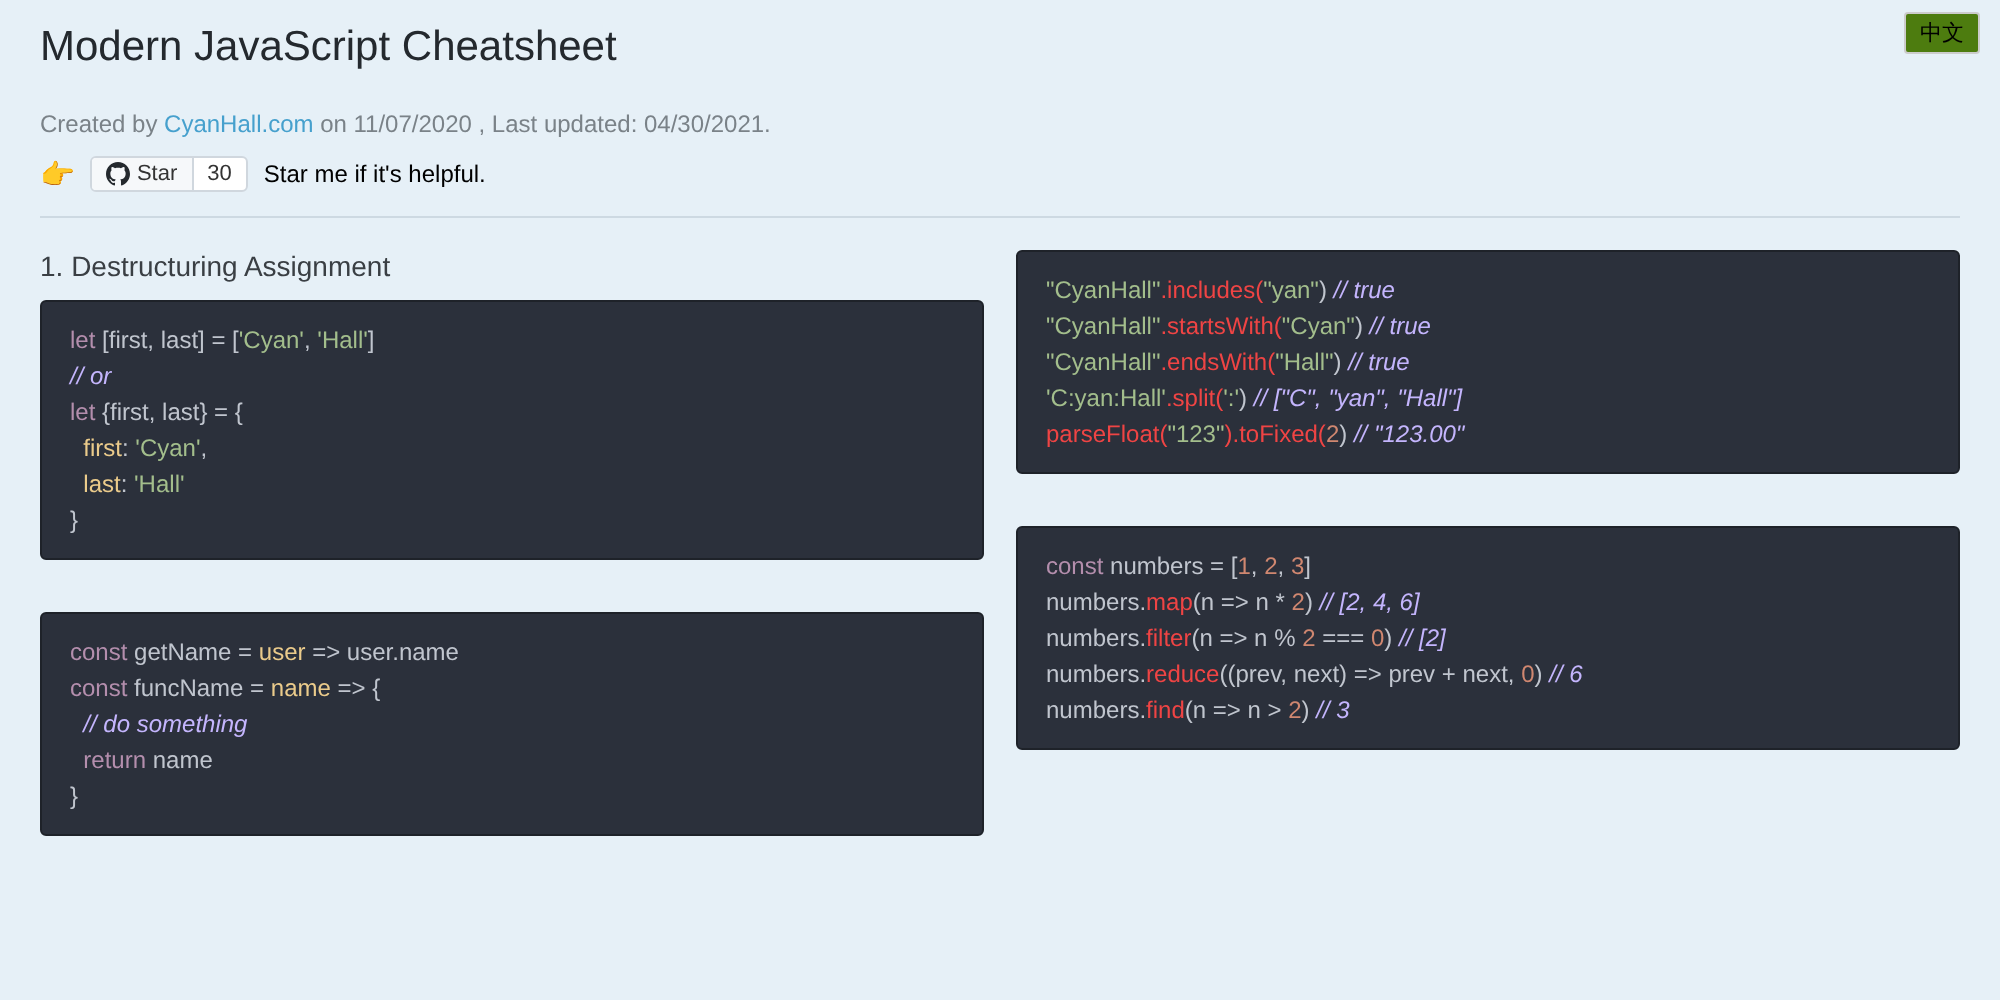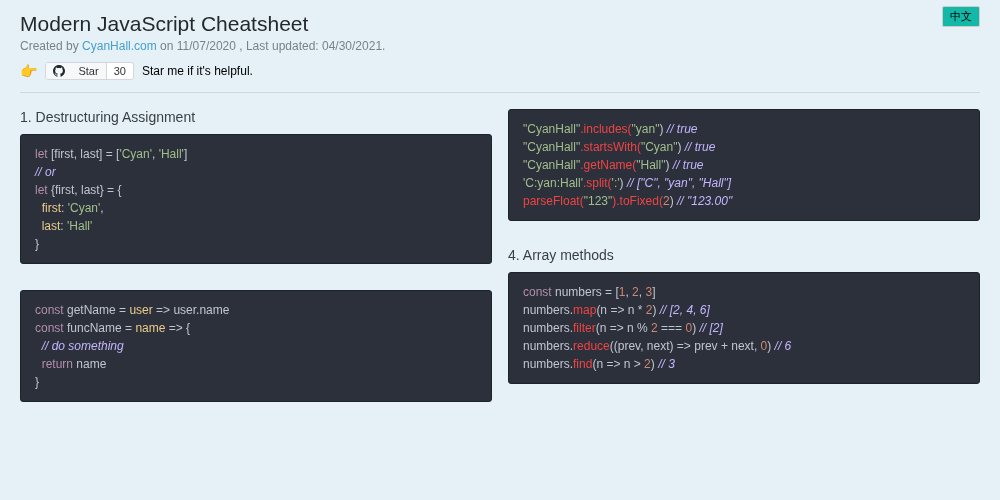--- a/index.html
+++ b/index.html
@@ -1,24 +1,24 @@
 <!DOCTYPE html>
 <html><head>
 <meta charset="utf-8">
 <style>
 *{margin:0;padding:0;box-sizing:border-box}
 body{font-family:-apple-system,BlinkMacSystemFont,"Segoe UI",Arial,sans-serif;background:#e6f0f7;color:#333;width:1000px;height:500px;padding:12px 20px 20px;font-size:13px;position:relative}
-.lang-btn{position:absolute;top:6px;right:20px;border:1px solid #ccc;padding:2px 7px;font-size:11px;background:#14b8a6;border-radius:2px;cursor:pointer}
-h1{font-size:21px;font-weight:500;color:#24292e;margin-bottom:3px}
+.lang-btn{position:absolute;top:6px;right:10px;border:1px solid #ccc;padding:2px 7px;font-size:11px;background:#4d7c0f;border-radius:2px;cursor:pointer}
+h1{font-size:21px;font-weight:500;color:#24292e;margin-bottom:19px}
 .subtitle{color:#7a8288;font-size:12px;margin-bottom:9px}
 .subtitle a{color:#46a0cd;text-decoration:none}
 .links{display:flex;align-items:center;gap:8px;margin-bottom:12px}
 .pointer{font-size:14px}
 .gh-star{display:inline-flex;align-items:center;border:1px solid #d0d7de;border-radius:3px;background:#fff;font-size:11px;overflow:hidden}
-.gh-star .lbl{padding:2px 7px;border-right:1px solid #d0d7de;background:#f6f8fa;display:flex;gap:13px}
+.gh-star .lbl{padding:2px 7px;border-right:1px solid #d0d7de;background:#f6f8fa;display:flex;gap:3px}
 .gh-star .cnt{padding:2px 7px}
 .starlink{color:#000000;font-size:12px;text-decoration:none}
 hr{border:none;border-top:1px solid #cdd9e2;margin-bottom:16px}
 .cols{display:flex;gap:16px}
 .col{flex:1}
 .section{margin-bottom:26px}
 .section-title{font-size:14px;color:#3a3f44;margin-bottom:9px;font-weight:400}
 .code{background:#2b303b;border:1px solid #1e2229;border-radius:3px;padding:10px 14px;font-family:Liberation Sans, sans-serif;font-size:12px;line-height:1.5;color:#c0c5ce;white-space:pre;overflow:hidden}
 .kw{color:#b48ead}
 .str{color:#a3be8c}
@@ -70,27 +70,26 @@
 <span class="cmt">  // do something</span>
 <span class="kw">  return</span><span> name</span>
 <span>}</span></div>
     </div>
   </div>
 
   <div class="col">
     <div class="section">
       <div class="code"><span class="str">"CyanHall"</span><span class="fn">.includes(</span><span class="str">"yan"</span><span>) </span><span class="cmt">// true</span>
 <span class="str">"CyanHall"</span><span class="fn">.startsWith(</span><span class="str">"Cyan"</span><span>) </span><span class="cmt">// true</span>
-<span class="str">"CyanHall"</span><span class="fn">.getName(</span><span class="str">"Hall"</span><span>) </span><span class="cmt">// true</span>
+<span class="str">"CyanHall"</span><span class="fn">.endsWith(</span><span class="str">"Hall"</span><span>) </span><span class="cmt">// true</span>
 <span class="str">'C:yan:Hall'</span><span class="fn">.split(</span><span class="str">':'</span><span>) </span><span class="cmt">// ["C", "yan", "Hall"]</span>
 <span class="fn">parseFloat(</span><span class="str">"123"</span><span class="fn">).toFixed(</span><span class="num">2</span><span>) </span><span class="cmt">// "123.00"</span></div>
     </div>
 
     <div class="section">
-      <div class="section-title">4. Array methods</div>
       <div class="code"><span class="kw">const</span><span> numbers = [</span><span class="num">1</span><span>, </span><span class="num">2</span><span>, </span><span class="num">3</span><span>]</span>
 <span>numbers.</span><span class="fn">map</span><span>(n =&gt; n * </span><span class="num">2</span><span>) </span><span class="cmt">// [2, 4, 6]</span>
 <span>numbers.</span><span class="fn">filter</span><span>(n =&gt; n % </span><span class="num">2</span><span> === </span><span class="num">0</span><span>) </span><span class="cmt">// [2]</span>
 <span>numbers.</span><span class="fn">reduce</span><span>((prev, next) =&gt; prev + next, </span><span class="num">0</span><span>) </span><span class="cmt">// 6</span>
 <span>numbers.</span><span class="fn">find</span><span>(n =&gt; n &gt; </span><span class="num">2</span><span>) </span><span class="cmt">// 3</span></div>
     </div>
   </div>
 </div>
 
 </body></html>

